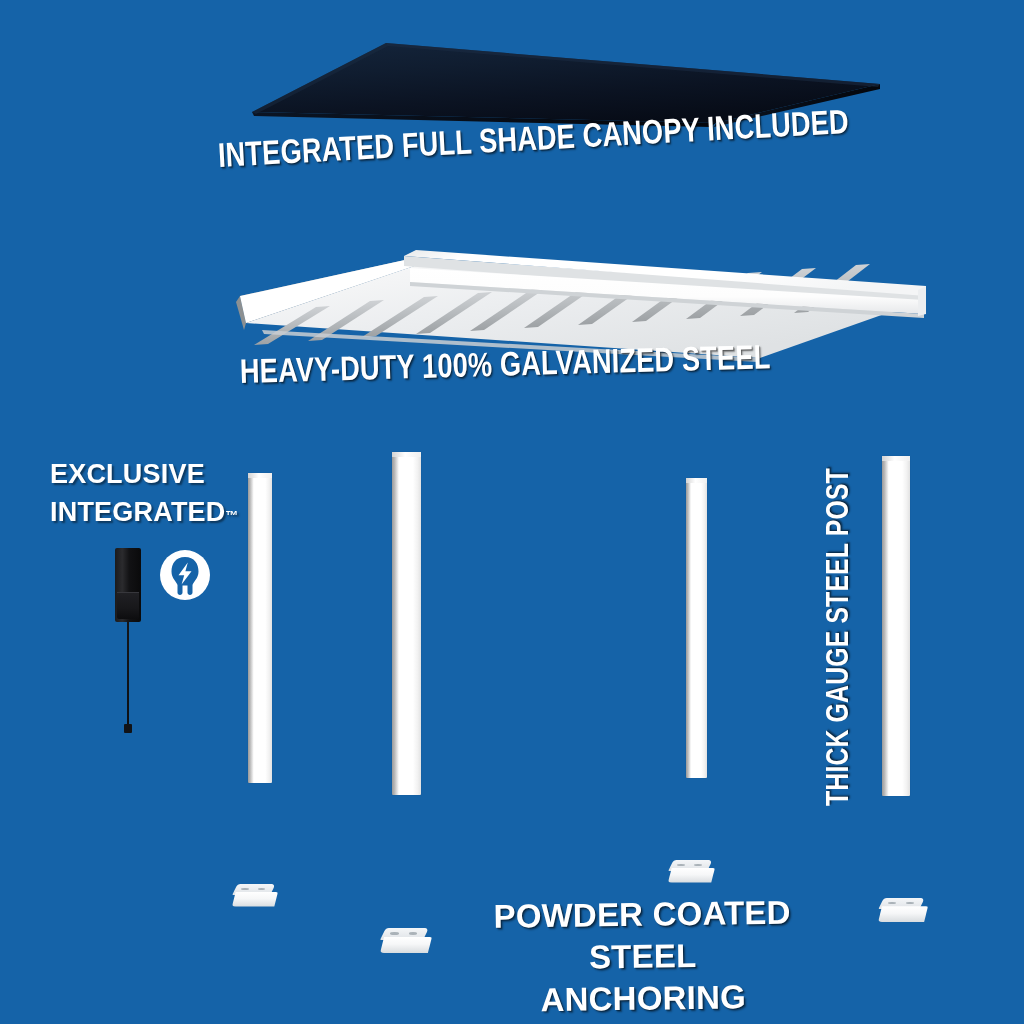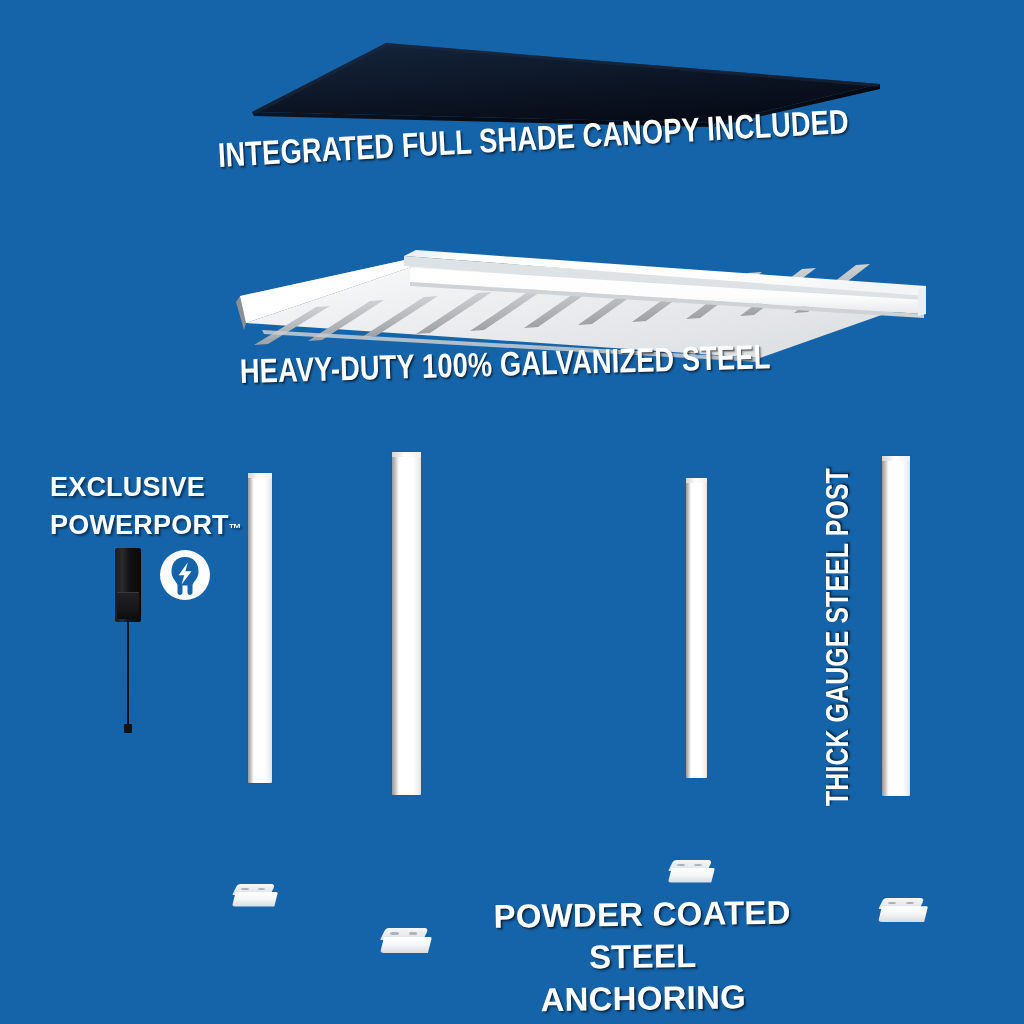--- a/index.html
+++ b/index.html
@@ -62,21 +62,20 @@
     transform: rotate(-1.6deg);
   }
   #powerport-label {
     left: 50px;
     top: 455px;
     font-size: 27px;
     line-height: 1.42;
     white-space: normal;
     width: 220px;
     text-shadow: 2px 2px 2px rgba(0,0,0,0.45);
-    margin-top: 13px;
   }
   #powerport-label .tm {
     font-size: 13px;
     vertical-align: 1px;
     letter-spacing: 0;
   }
   #post-label {
     left: 822px;
     top: 806px;
     font-size: 31px;
@@ -295,21 +294,21 @@
     <span class="cond">INTEGRATED FULL SHADE CANOPY INCLUDED</span>
   </div>
 
   <div class="label" id="frame-label">
     <span class="cond">HEAVY-DUTY 100% GALVANIZED STEEL</span>
   </div>
 
   <div class="label" id="powerport-label">
     <div>EXCLUSIVE</div>
     <div>
-      <span>POWERPORT</span><span class="tm">™</span>
+      <span>INTEGRATED</span><span class="tm">™</span>
     </div>
   </div>
 
   <div class="label" id="post-label">
     <span class="cond">THICK GAUGE STEEL POST</span>
   </div>
 
   <div class="label" id="anchor-label">
     <span class="l2">POWDER COATED STEEL</span>
     <span class="l2">ANCHORING PLATES</span>

